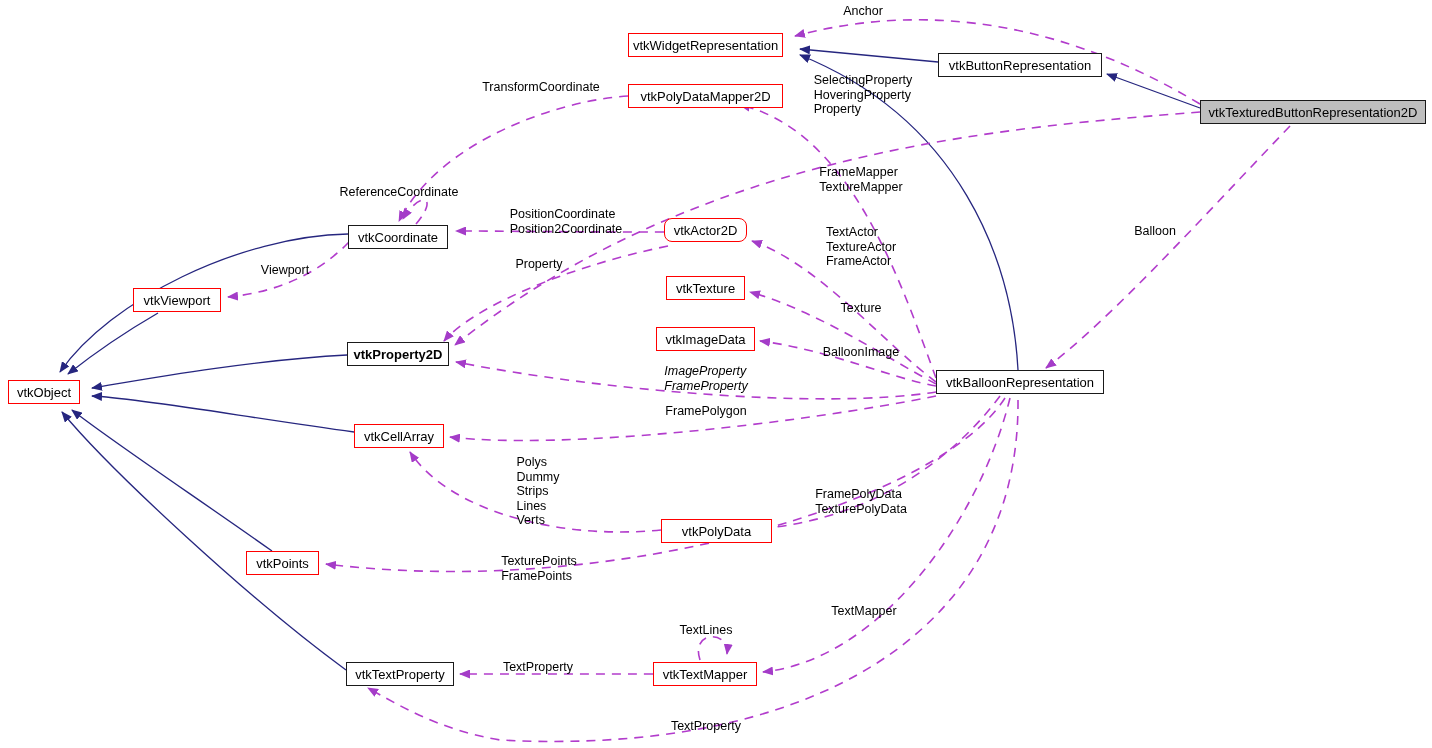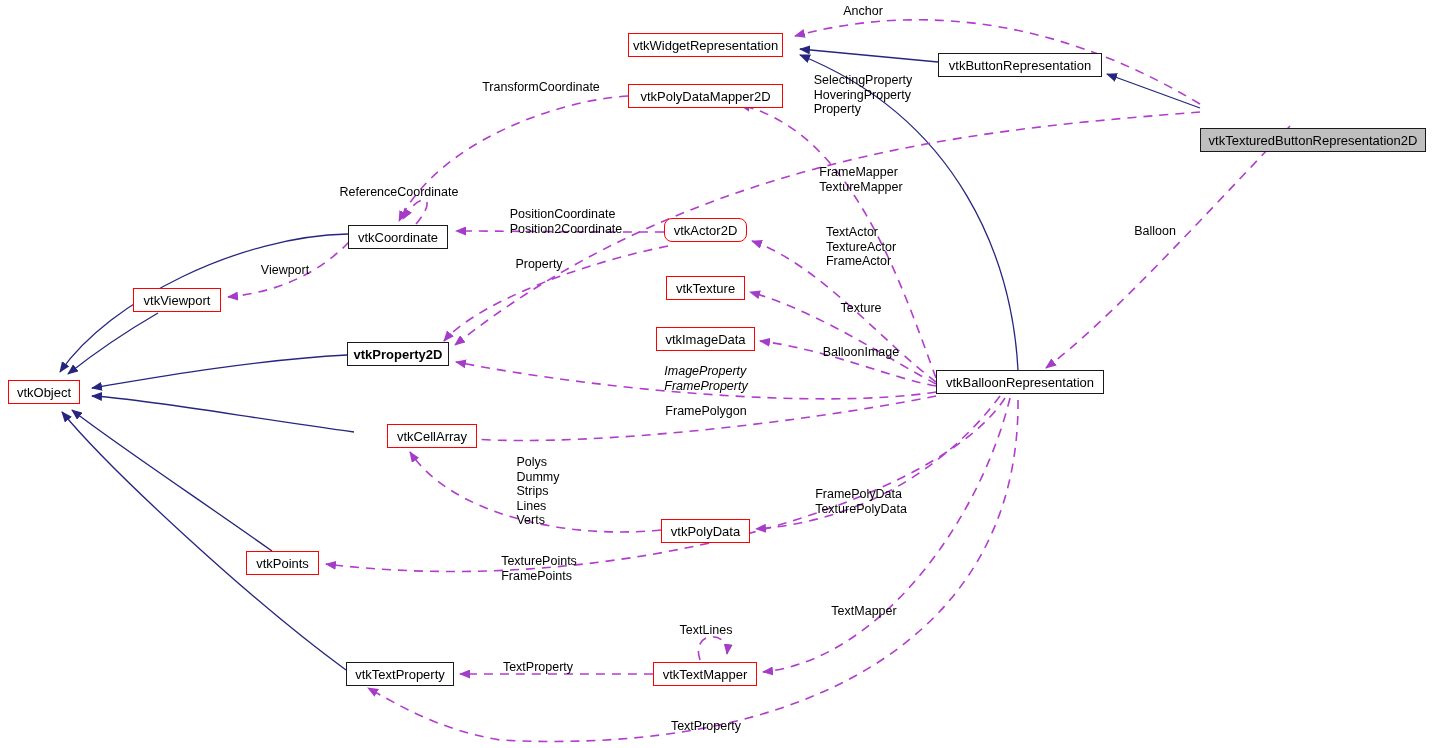--- a/index.html
+++ b/index.html
@@ -112,21 +112,21 @@
   </svg>
 
   <div class="node red" style="left:628px; top:33px; width:155px;">
     <span>vtkWidgetRepresentation</span>
   </div>
 
   <div class="node dark" style="left:938px; top:53px; width:164px;">
     <span>vtkButtonRepresentation</span>
   </div>
 
-  <div class="node current" style="left:1200px; top:100px; width:226px;margin-top:28px;">
+  <div class="node current" style="left:1200px; top:100px; width:226px;">
     <span>vtkTexturedButtonRepresentation2D</span>
   </div>
 
   <div class="node red" style="left:628px; top:84px; width:155px;">
     <span>vtkPolyDataMapper2D</span>
   </div>
 
   <div class="node dark" style="left:348px; top:225px; width:100px;">
     <span>vtkCoordinate</span>
   </div>
@@ -136,21 +136,21 @@
   </div>
 
   <div class="node dark" style="left:347px; top:342px; width:102px;font-weight:bold;">
     <span>vtkProperty2D</span>
   </div>
 
   <div class="node red" style="left:8px; top:380px; width:72px;">
     <span>vtkObject</span>
   </div>
 
-  <div class="node red" style="left:354px; top:424px; width:90px;margin-left:33px;">
+  <div class="node red" style="left:354px; top:424px; width:90px;">
     <span>vtkCellArray</span>
   </div>
 
   <div class="node red" style="left:246px; top:551px; width:73px;">
     <span>vtkPoints</span>
   </div>
 
   <div class="node dark" style="left:346px; top:662px; width:108px;">
     <span>vtkTextProperty</span>
   </div>
@@ -160,21 +160,21 @@
   </div>
 
   <div class="node red" style="left:666px; top:276px; width:79px;">
     <span>vtkTexture</span>
   </div>
 
   <div class="node red" style="left:656px; top:327px; width:99px;">
     <span>vtkImageData</span>
   </div>
 
-  <div class="node red" style="left:661px; top:519px; width:89px;">
+  <div class="node red" style="left:661px; top:519px; width:111px;">
     <span>vtkPolyData</span>
   </div>
 
   <div class="node red" style="left:653px; top:662px; width:104px;">
     <span>vtkTextMapper</span>
   </div>
 
   <div class="node dark" style="left:936px; top:370px; width:168px;">
     <span>vtkBalloonRepresentation</span>
   </div>

